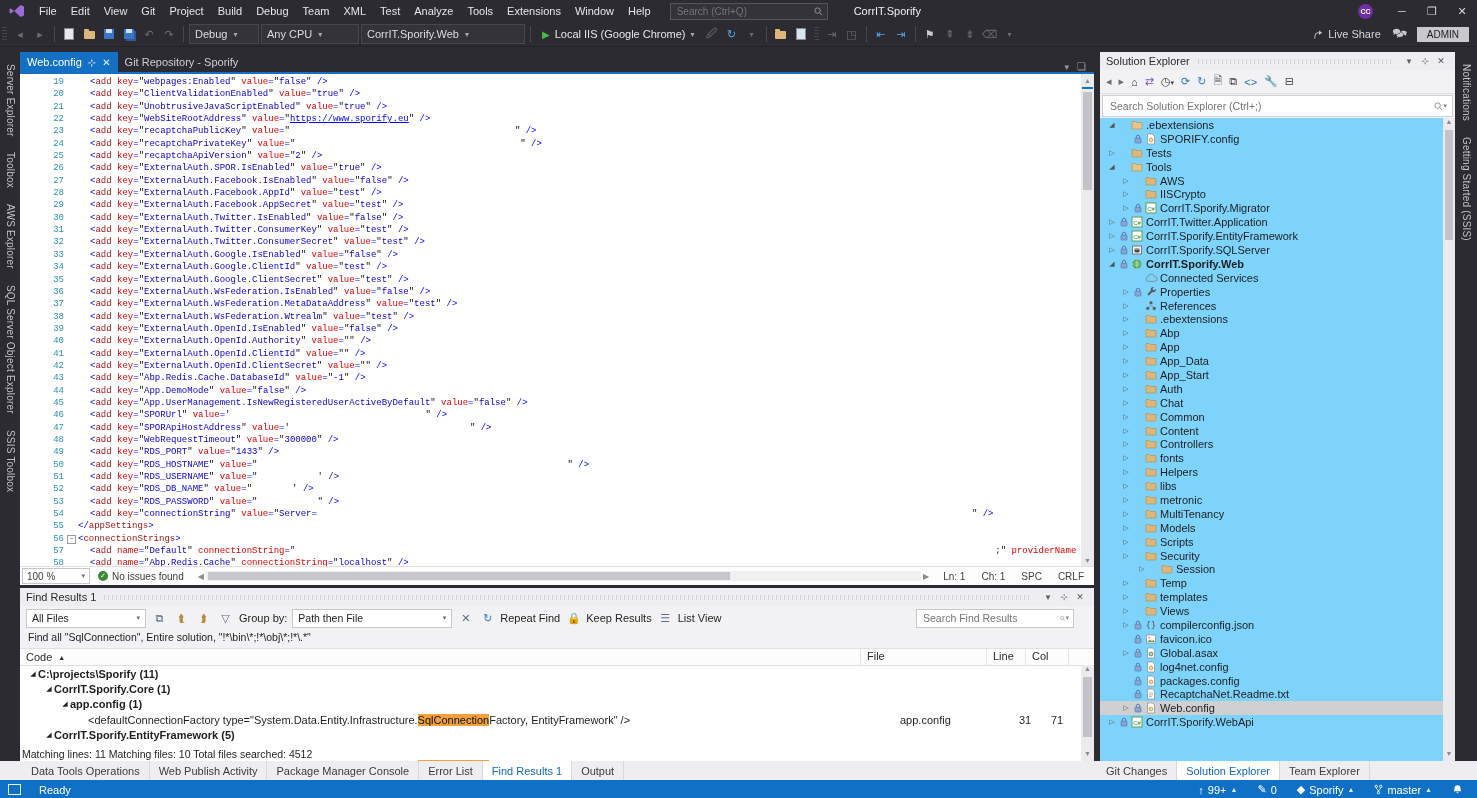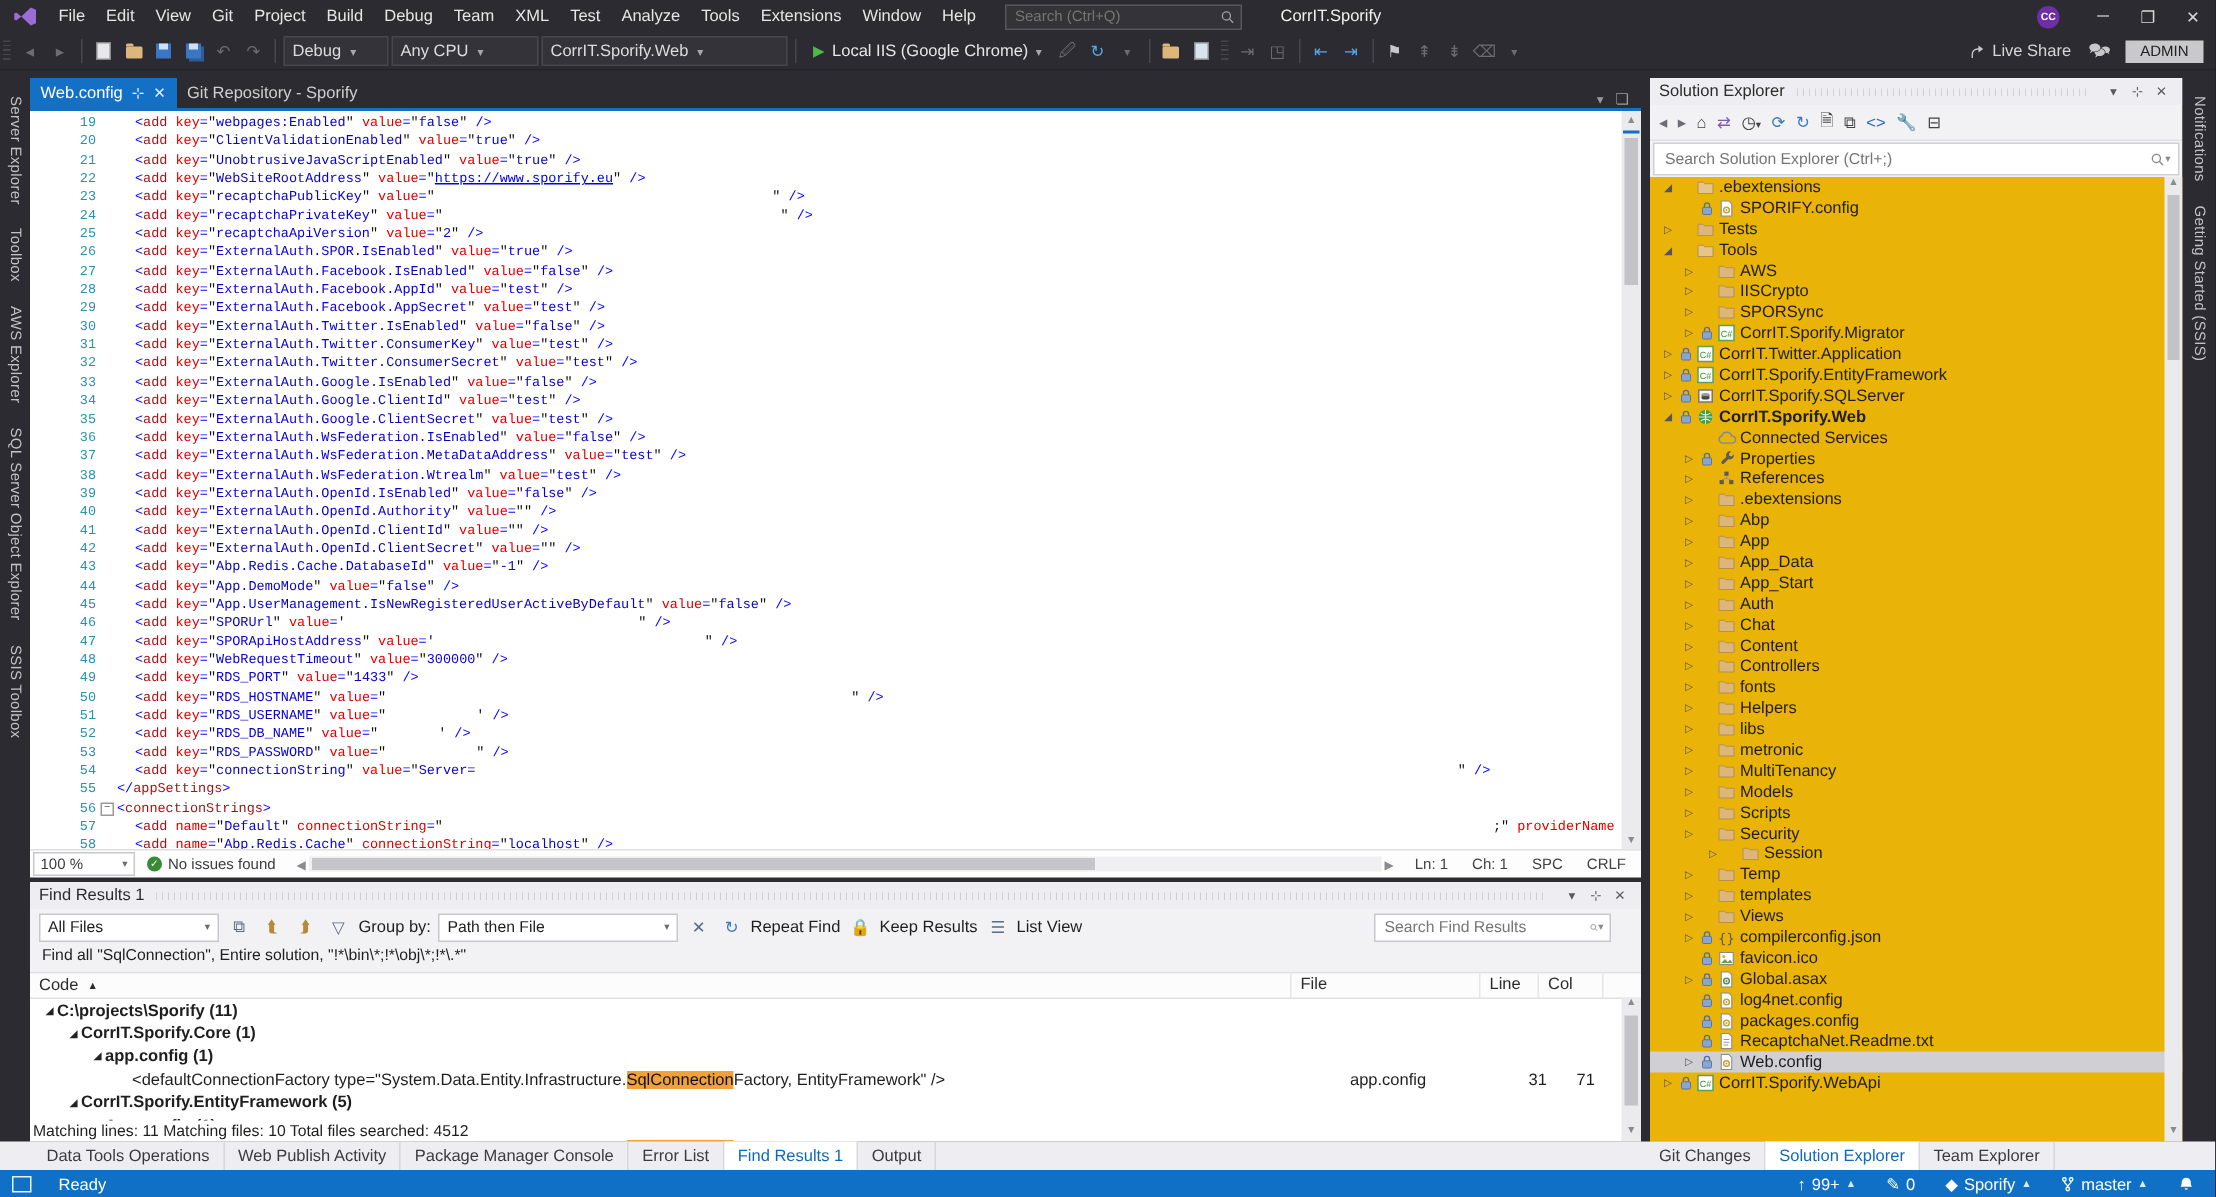--- a/index.html
+++ b/index.html
@@ -102,21 +102,21 @@
   .hit{background:#f0a13c;color:#111;}
   .find-vscroll{position:absolute;right:0;top:16px;bottom:0;width:13px;background:#ebebee;}
   .find-status{position:absolute;left:0;bottom:0;height:14px;background:#fff;padding:0 6px 0 2px;color:#1e1e1e;font-size:10.5px;line-height:14px;}
   
   .splitter{width:6px;background:#2b2b31;}
   .secol{width:355px;background:#f2f2f4;display:flex;flex-direction:column;overflow:hidden;}
   .se-toolbar{height:23px;display:flex;align-items:center;gap:7px;padding:0 6px;border-bottom:1px solid #e0e0e2;color:#444;}
   .se-toolbar .g{font-size:11px;}
   .sesearch{height:20px;margin:1px 2px;border:1px solid #cfcfd4;background:#fff;display:flex;align-items:center;padding:0 5px;color:#8a8a8e;}
   .sesearch input{flex:1;border:0;outline:none;background:transparent;color:#8a8a8e;font-size:10.5px;font-family:inherit;}
-  .setree{flex:1;position:relative;overflow:hidden;background:#eab308;}
+  .setree{flex:1;position:relative;overflow:hidden;background:#7dd3fc;}
   .trow{height:13.9px;display:flex;align-items:center;white-space:nowrap;color:#1e1e1e;}
   .trow.sel{background:#cfcfd4;}
   .trow.bold{font-weight:bold;}
   .t-arrow{width:12px;flex:none;text-align:center;font-size:7px;color:#555;}
   .t-lock{width:11px;flex:none;display:flex;justify-content:center;}
   .t-icon{width:16px;flex:none;display:flex;justify-content:center;align-items:center;}
   .t-label{padding-left:1px;}
   .se-vscroll{position:absolute;right:0;top:0;bottom:0;width:12px;background:#ebebee;}
   
   .bottomtabs{height:19px;background:#eeeef2;display:flex;align-items:center;position:relative;}
@@ -547,30 +547,20 @@
             <span class="t-lock"></span>
             <span class="t-icon">
               <svg width="12" height="12" viewBox="0 0 12 12">
                 <path d="M1 2.5h3.4l1 1H11v6.5H1z" fill="#dcb67a" stroke="#b08d4f" stroke-width=".6"></path>
               </svg>
             </span>
             <span class="t-label">IISCrypto</span>
           </div>
           <div class="trow" style="padding-left:20px">
             <span class="t-arrow">▷</span>
-            <span class="t-lock"></span>
-            <span class="t-icon">
-              <svg width="12" height="12" viewBox="0 0 12 12">
-                <path d="M1 2.5h3.4l1 1H11v6.5H1z" fill="#dcb67a" stroke="#b08d4f" stroke-width=".6"></path>
-              </svg>
-            </span>
-            <span class="t-label">SPORSync</span>
-          </div>
-          <div class="trow" style="padding-left:20px">
-            <span class="t-arrow">▷</span>
             <span class="t-lock">
               <svg width="8" height="10" viewBox="0 0 8 10">
                 <rect x="1" y="4.2" width="6" height="4.8" rx=".8" fill="#8aa6cf" stroke="#4f6ea8" stroke-width=".6"></rect>
                 <path d="M2.3 4.2V2.9a1.7 1.7 0 0 1 3.4 0v1.3" fill="none" stroke="#4f6ea8" stroke-width=".9"></path>
               </svg>
             </span>
             <span class="t-icon">
               <svg width="12" height="12" viewBox="0 0 12 12">
                 <rect x="1" y="1" width="10" height="10" fill="#fff" stroke="#5fa055"></rect>
                 <text x="6" y="8.6" font-size="6" fill="#388a34" text-anchor="middle" font-family="sans-serif">C#</text>
@@ -744,20 +734,30 @@
           </div>
           <div class="trow" style="padding-left:20px">
             <span class="t-arrow">▷</span>
             <span class="t-lock"></span>
             <span class="t-icon">
               <svg width="12" height="12" viewBox="0 0 12 12">
                 <path d="M1 2.5h3.4l1 1H11v6.5H1z" fill="#dcb67a" stroke="#b08d4f" stroke-width=".6"></path>
               </svg>
             </span>
             <span class="t-label">Chat</span>
+          </div>
+          <div class="trow" style="padding-left:20px">
+            <span class="t-arrow">▷</span>
+            <span class="t-lock"></span>
+            <span class="t-icon">
+              <svg width="12" height="12" viewBox="0 0 12 12">
+                <path d="M1 2.5h3.4l1 1H11v6.5H1z" fill="#dcb67a" stroke="#b08d4f" stroke-width=".6"></path>
+              </svg>
+            </span>
+            <span class="t-label">Common</span>
           </div>
           <div class="trow" style="padding-left:20px">
             <span class="t-arrow">▷</span>
             <span class="t-lock"></span>
             <span class="t-icon">
               <svg width="12" height="12" viewBox="0 0 12 12">
                 <path d="M1 2.5h3.4l1 1H11v6.5H1z" fill="#dcb67a" stroke="#b08d4f" stroke-width=".6"></path>
               </svg>
             </span>
             <span class="t-label">Content</span>

